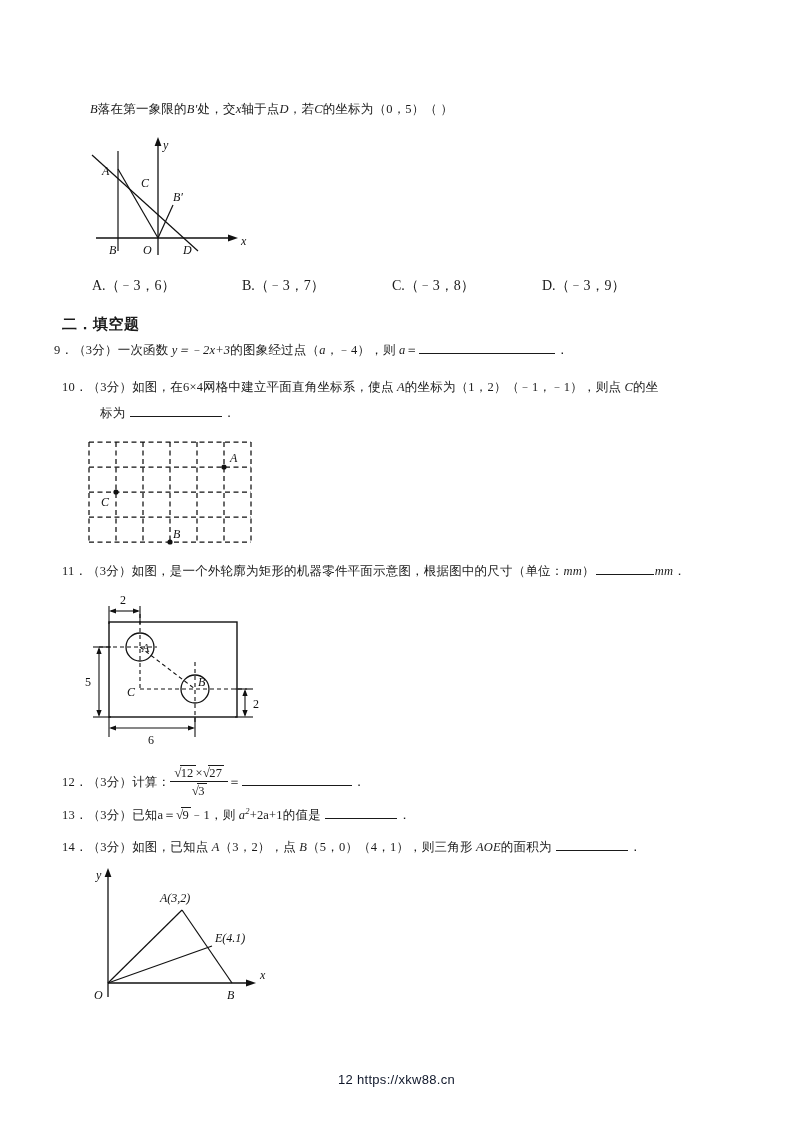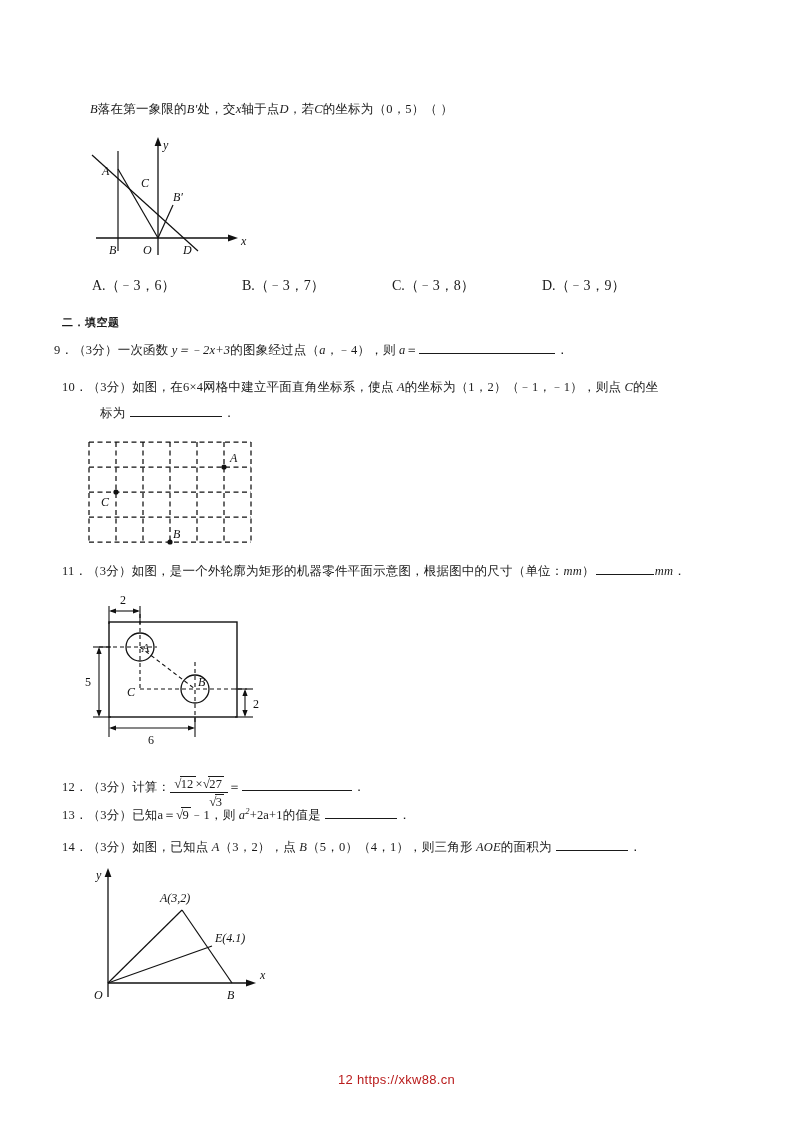--- a/index.html
+++ b/index.html
@@ -26,44 +26,43 @@
     font-size: 12.5px;
     line-height: 1.5;
     letter-spacing: 0.2px;
     white-space: nowrap;
   }
   .it { font-style: italic; }
   .sec-head {
     position: absolute;
     font-family: "Liberation Sans", "DejaVu Sans", sans-serif;
     font-weight: bold;
-    font-size: 11px;
+    font-size: 15px;
     letter-spacing: 0.5px;
   }
   .blank {
     display: inline-block;
     border-bottom: 1px solid #1a1a1a;
     vertical-align: baseline;
     height: 0.95em;
     margin: 0 1px;
   }
   .sup {
     font-size: 0.68em;
     vertical-align: super;
     font-style: italic;
   }
   
   .frac {
     display: inline-block;
     vertical-align: middle;
-    text-align: right;
+    text-align: center;
     line-height: 1.15;
     position: relative;
     top: -1px;
-    margin-top: 11px;
   }
   .frac .num {
     display: block;
     padding: 0 4px 1px 4px;
     border-bottom: 1.1px solid #1a1a1a;
     white-space: nowrap;
   }
   .frac .den {
     display: block;
     padding: 1px 4px 0 4px;
@@ -84,21 +83,21 @@
     font-size: 14px;
     white-space: nowrap;
   }
   .opts span.opt { display: inline-block; }
   .footer {
     position: absolute;
     width: 100%;
     text-align: center;
     font-family: "Liberation Sans", "DejaVu Sans", sans-serif;
     font-size: 13px;
-    color: #b91c1c;
+    color: #0f172a;
     letter-spacing: 0.3px;
   }
   svg { display: block; overflow: visible; }
   .fig { position: absolute; }
   text.lbl {
     font-family: "Liberation Serif", "DejaVu Serif", serif;
     font-style: italic;
     font-size: 12px;
     fill: #111;
   }

